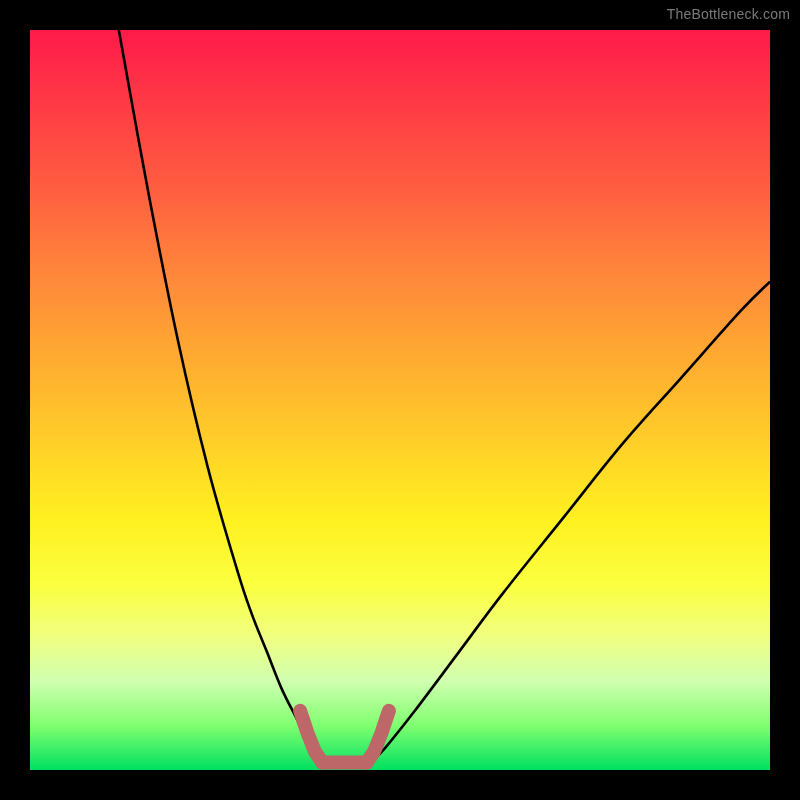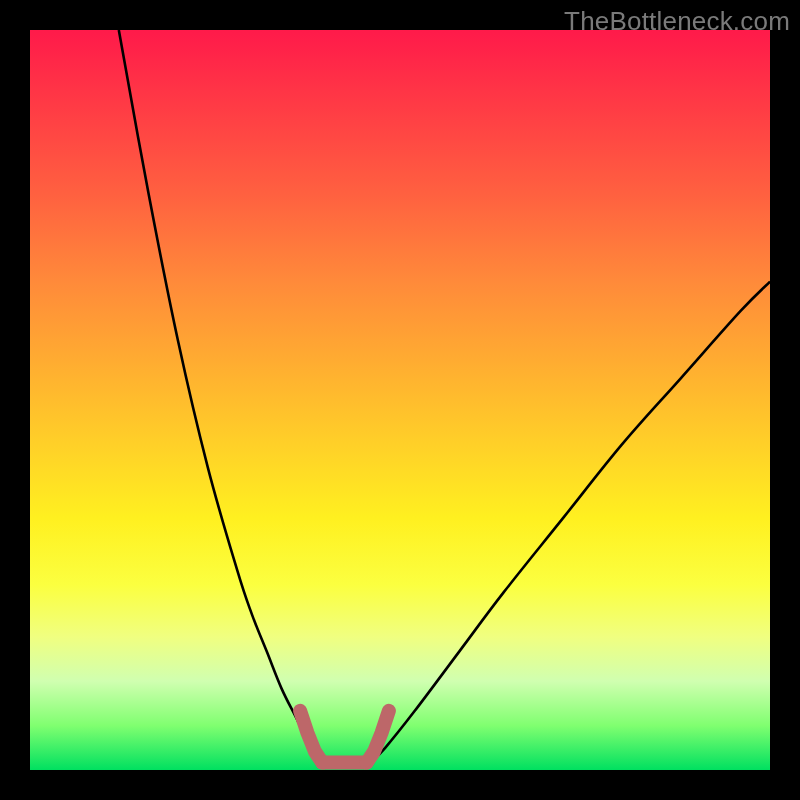--- a/index.html
+++ b/index.html
@@ -38,21 +38,21 @@
     left: 0;
     top: 0;
     width: 740px;
     height: 740px;
   }
   .watermark {
     position: absolute;
     top: 6px;
     right: 10px;
     color: #7a7a7a;
-    font-size: 26px;
+    font-size: 14px;
     letter-spacing: 0.2px;
     user-select: none;
   }
 </style>
 </head>
 <body>
 
 <div class="plot-area">
   <svg class="curves" viewBox="0 0 740 740" preserveAspectRatio="none">
     <path d="M 88.8 0 C 94.128 29.30399999999999, 107.744 106.85599999999995, 118.4 162.79999999999995 C 129.056 218.74399999999997, 137.344 261.516, 148 310.8 C 158.656 360.084, 166.944 395.308, 177.6 436.6 C 188.256 477.89200000000005, 199.20800000000003 513.5600000000001, 207.20000000000002 540.2 C 215.192 566.84, 216.672 569.948, 222 584.6 C 227.328 599.2520000000001, 231.472 608.28, 236.8 621.6 C 242.12800000000001 634.9200000000001, 246.27200000000002 646.612, 251.60000000000002 658.6 C 256.928 670.5880000000001, 261.072 677.5440000000001, 266.4 688.2 C 271.72799999999995 698.856, 277.204 709.808, 281.2 717.8 C 285.19599999999997 725.7919999999999, 287.26800000000003 729.936, 288.6 732.6" fill="none" stroke="#000000" stroke-width="2.6"></path>

